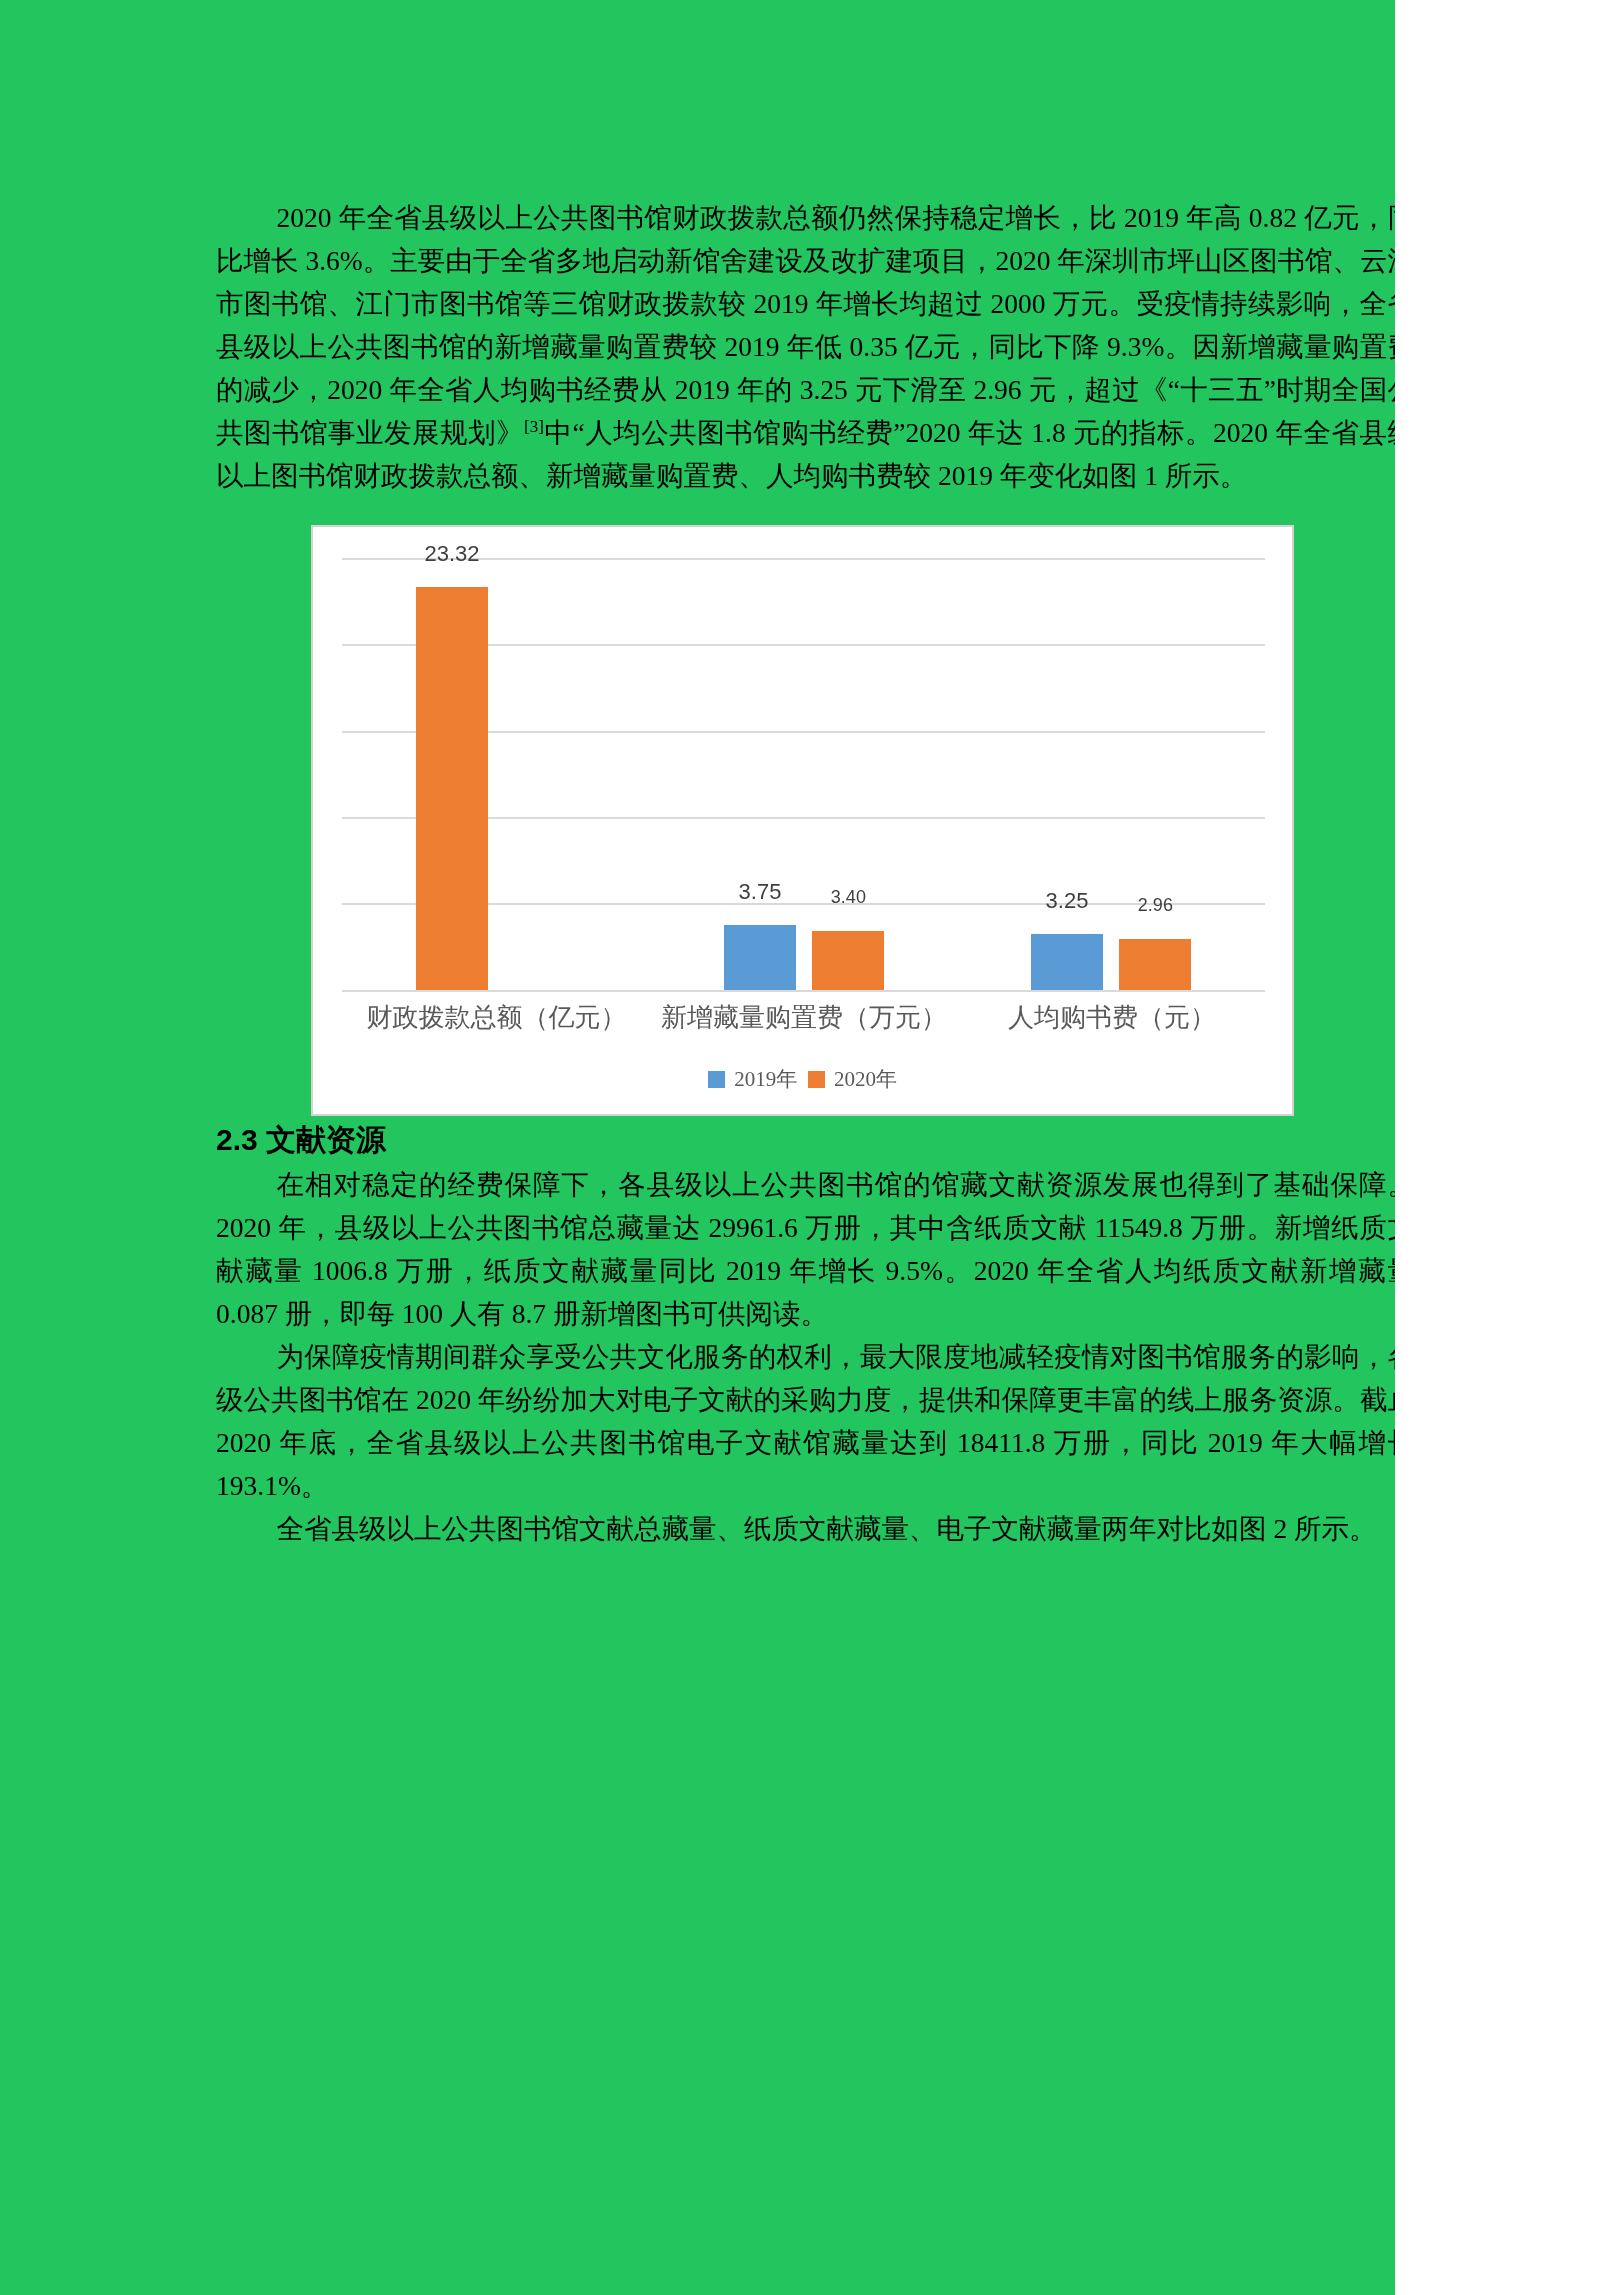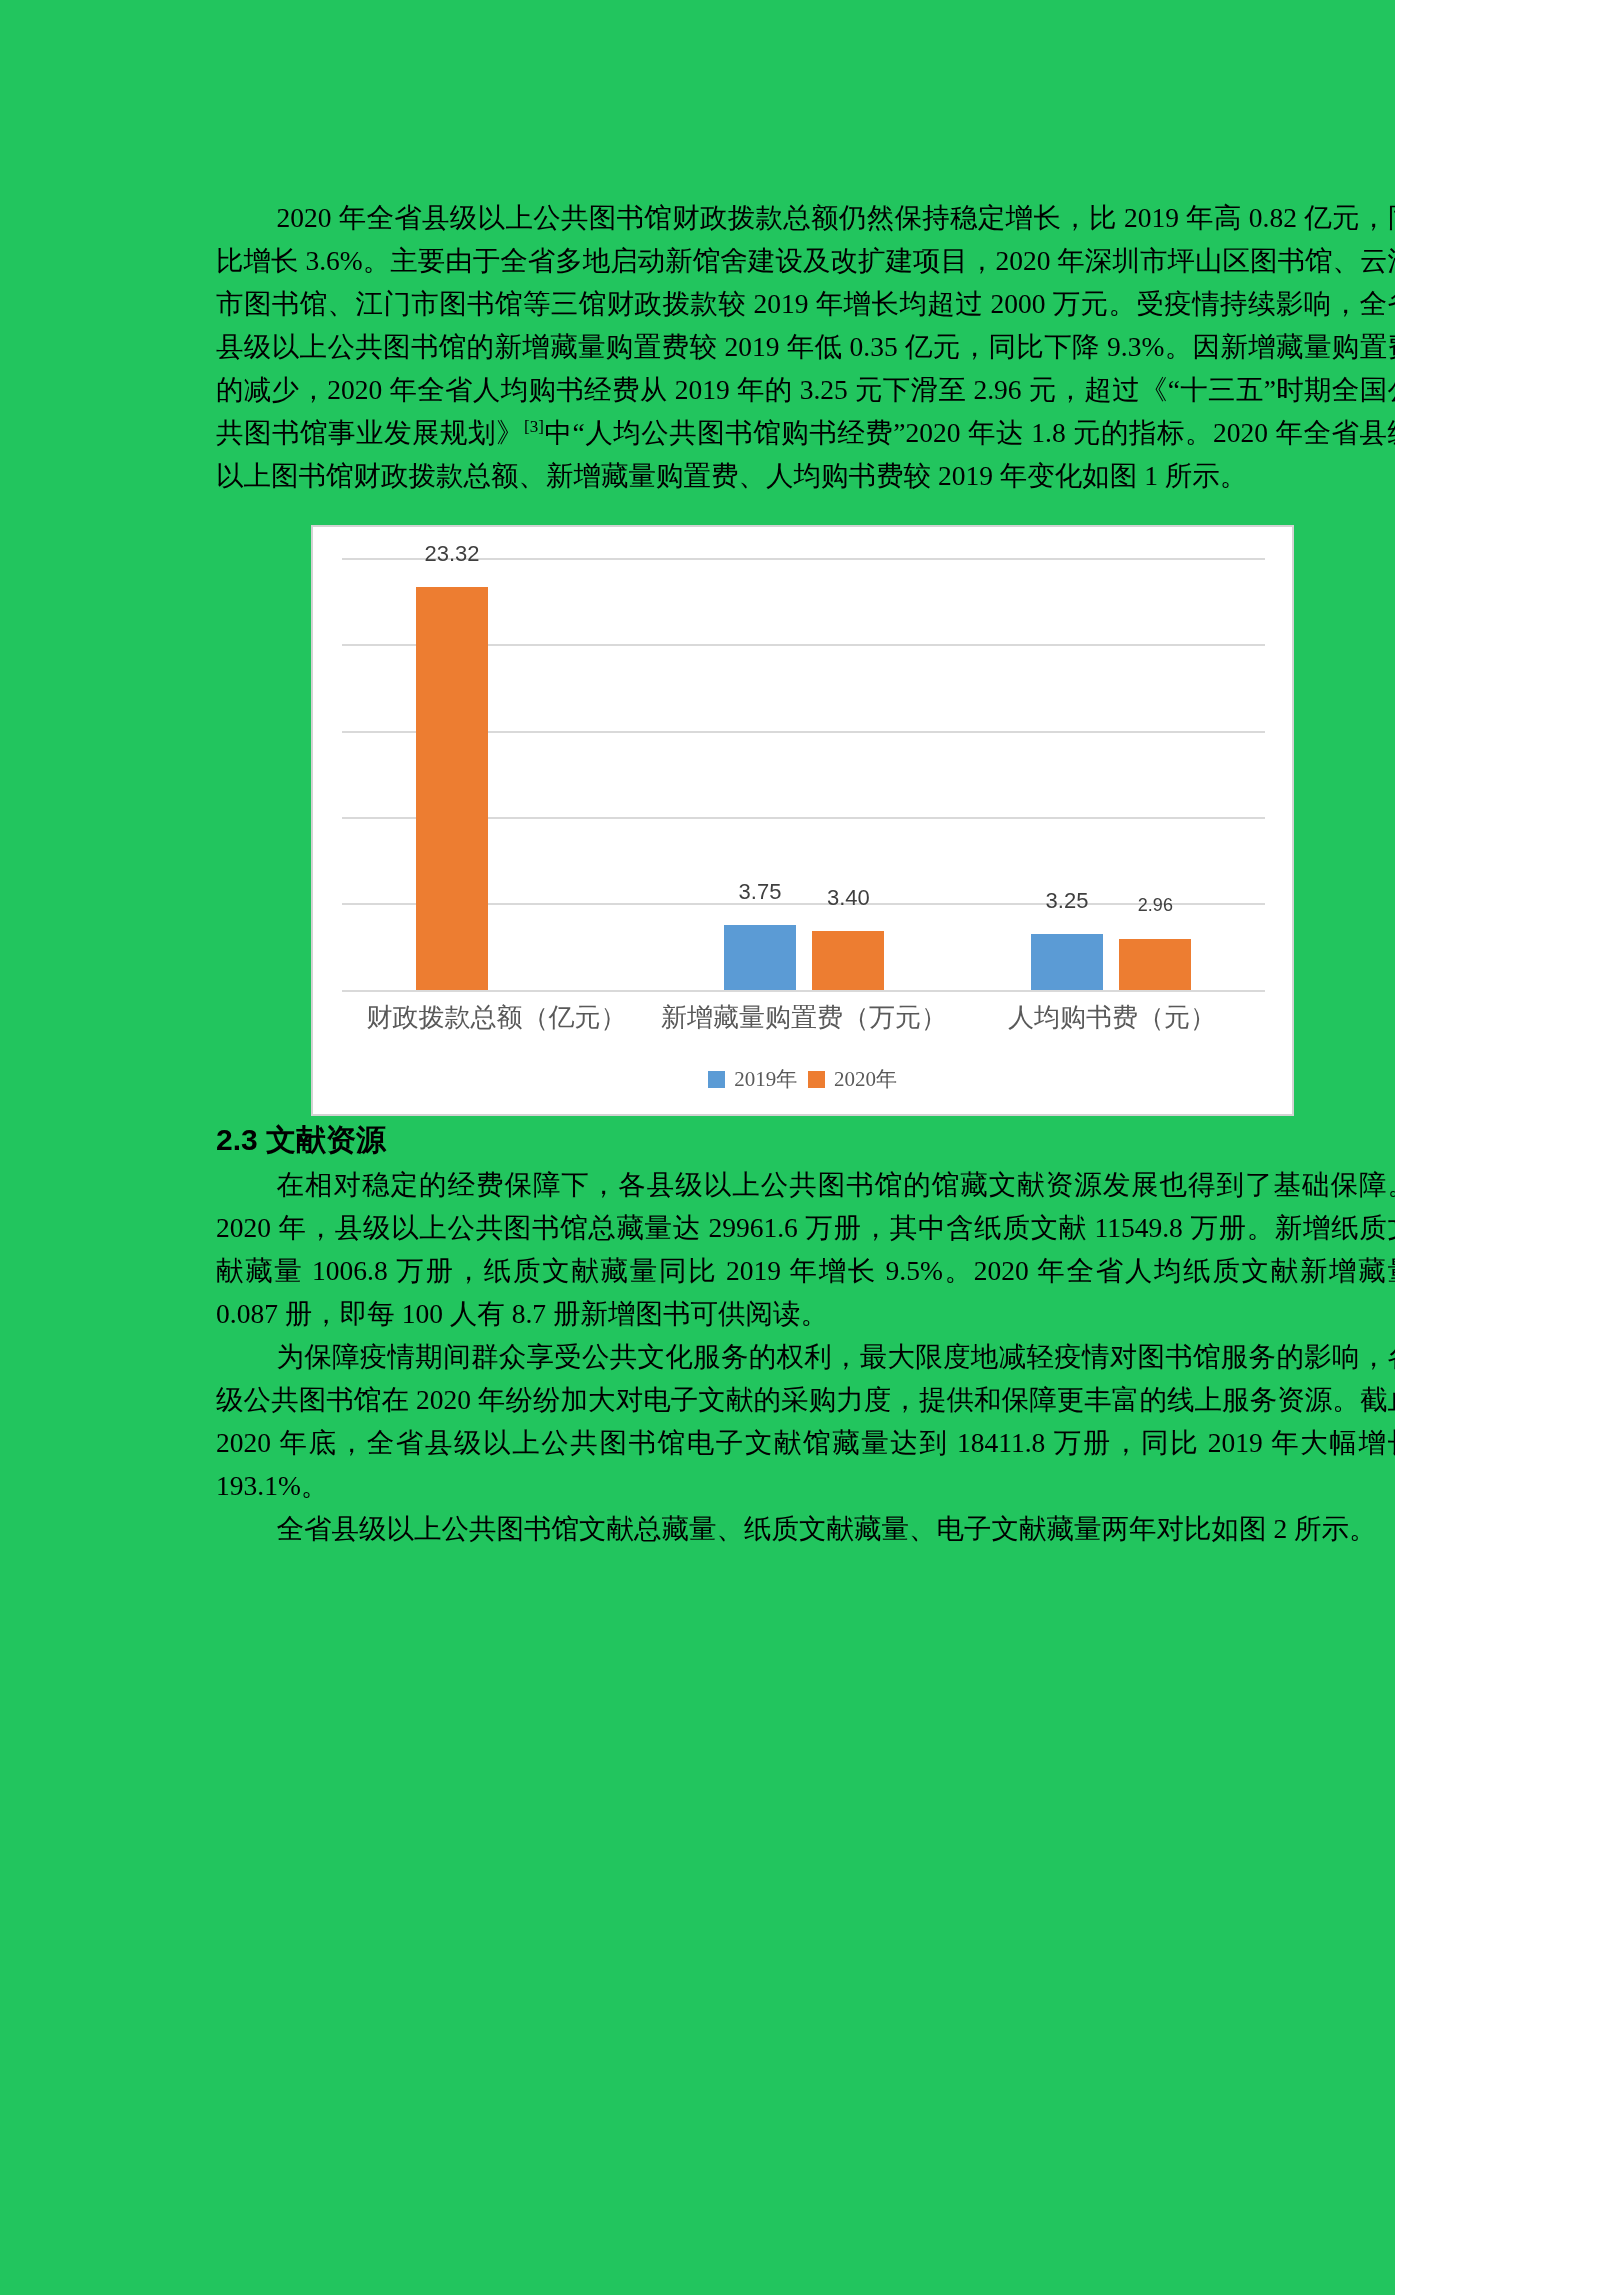--- a/index.html
+++ b/index.html
@@ -54,21 +54,21 @@
               <div style="width: 72px; height: 403px; background: rgb(237, 125, 49);"></div>
             </div>
           </div>
           <div style="position: absolute; left: 29.4px; top: 476px; width: 308px; text-align: center; font-size: 26px; line-height: 30px; color: rgb(89, 89, 89); font-family: &quot;Liberation Serif&quot;, &quot;DejaVu Serif&quot;, serif;">财政拨款总额（亿元）</div>
           <div style="position: absolute; left: 411px; top: 0px; width: 160px; height: 463px; display: flex; align-items: flex-end; gap: 16.4px;">
             <div style="display: flex; flex-direction: column; align-items: center; justify-content: flex-end;">
               <div style="font-size: 22px; line-height: 23.6px; color: rgb(63, 63, 63); margin-bottom: 21.6px;">3.75</div>
               <div style="width: 72px; height: 65px; background: rgb(91, 155, 213);"></div>
             </div>
             <div style="display: flex; flex-direction: column; align-items: center; justify-content: flex-end;">
-              <div style="font-size: 22px; line-height: 23.6px; color: rgb(63, 63, 63); margin-bottom: 21.6px;">3.40</div>
+              <div style="font-size: 18px; line-height: 23.6px; color: rgb(63, 63, 63); margin-bottom: 21.6px;">3.40</div>
               <div style="width: 72px; height: 59px; background: rgb(237, 125, 49);"></div>
             </div>
           </div>
           <div style="position: absolute; left: 337px; top: 476px; width: 308px; text-align: center; font-size: 26px; line-height: 30px; color: rgb(89, 89, 89); font-family: &quot;Liberation Serif&quot;, &quot;DejaVu Serif&quot;, serif;">新增藏量购置费（万元）</div>
           <div style="position: absolute; left: 718px; top: 0px; width: 160px; height: 463px; display: flex; align-items: flex-end; gap: 16.4px;">
             <div style="display: flex; flex-direction: column; align-items: center; justify-content: flex-end;">
               <div style="font-size: 22px; line-height: 23.6px; color: rgb(63, 63, 63); margin-bottom: 21.6px;">3.25</div>
               <div style="width: 72px; height: 56px; background: rgb(91, 155, 213);"></div>
             </div>
             <div style="display: flex; flex-direction: column; align-items: center; justify-content: flex-end;">

